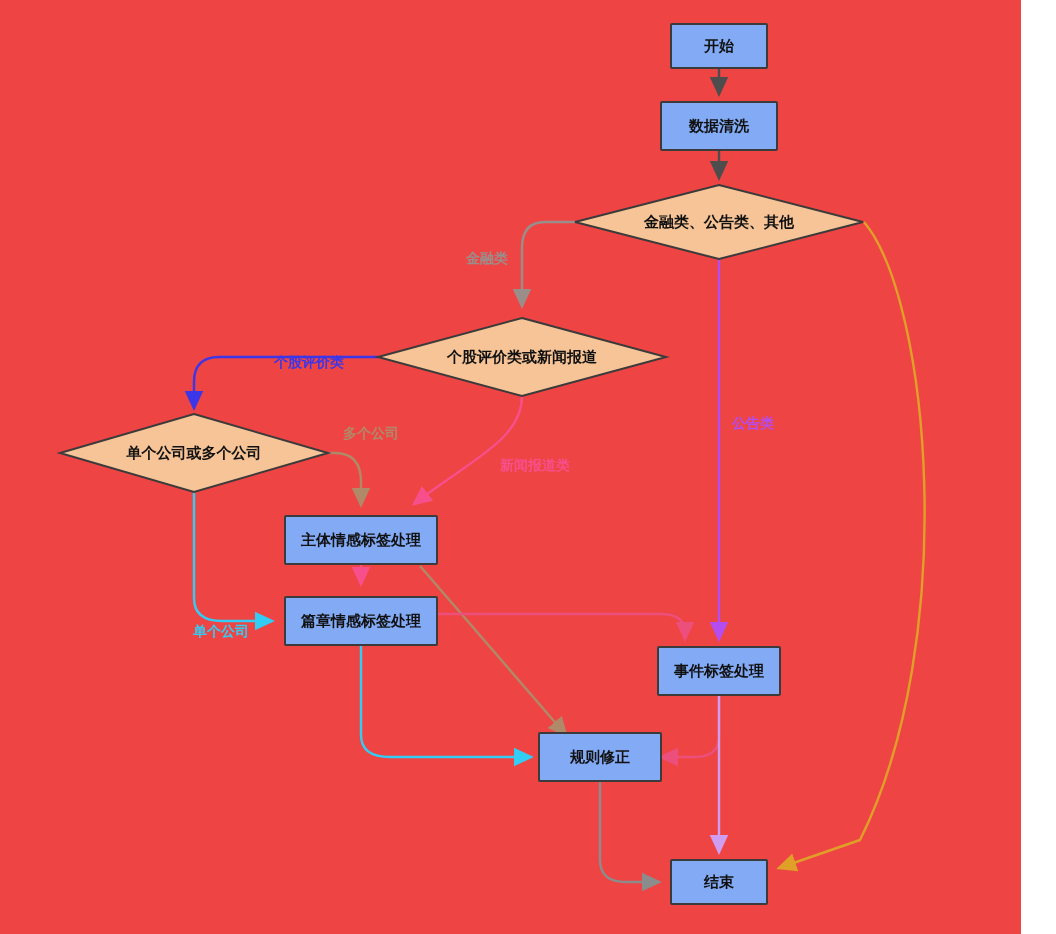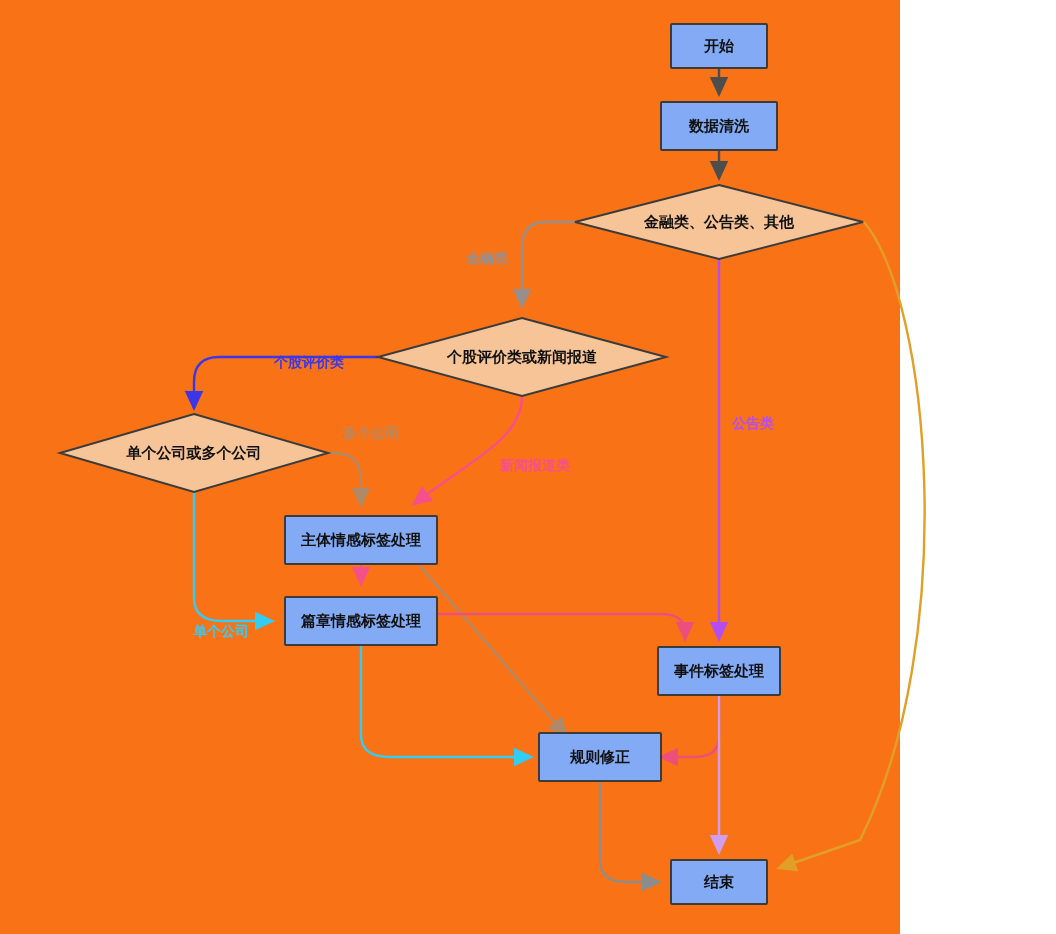--- a/index.html
+++ b/index.html
@@ -8,23 +8,23 @@
     background: #ffffff;
   }
   body {
     width: 1056px;
     height: 934px;
     font-family: "Liberation Sans", "DejaVu Sans", sans-serif;
     overflow: hidden;
   }
   #flowchart-root {
     position: relative;
-    width: 900px;
+    width: 1021px;
     height: 934px;
-    background: #f97316;
+    background: #ef4444;
   }
   svg#diagram {
     display: block;
     width: 1056px;
     height: 934px;
   }
   .node-label {
     font-family: "Liberation Sans", "DejaVu Sans", sans-serif;
     font-size: 15px;
     font-weight: 700;

